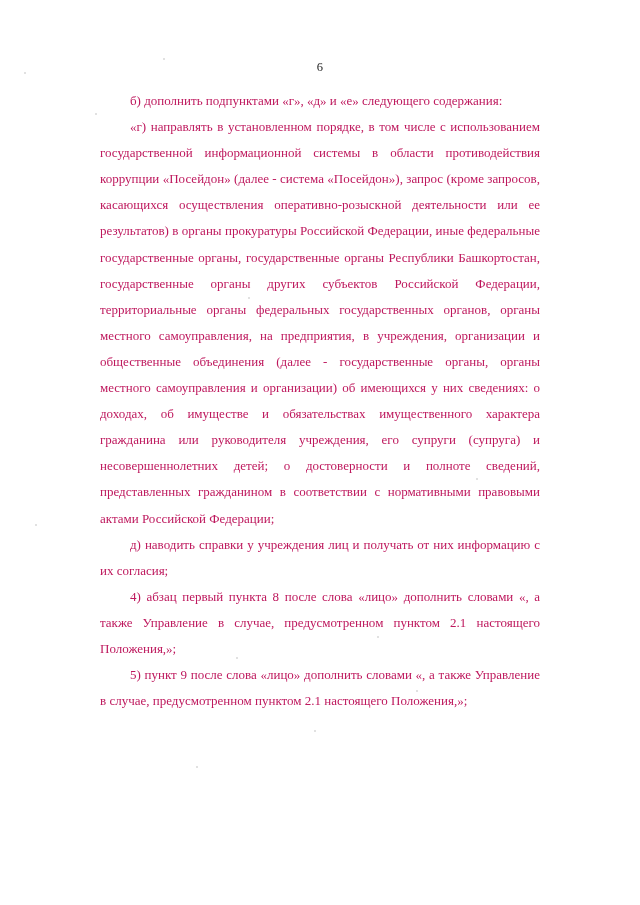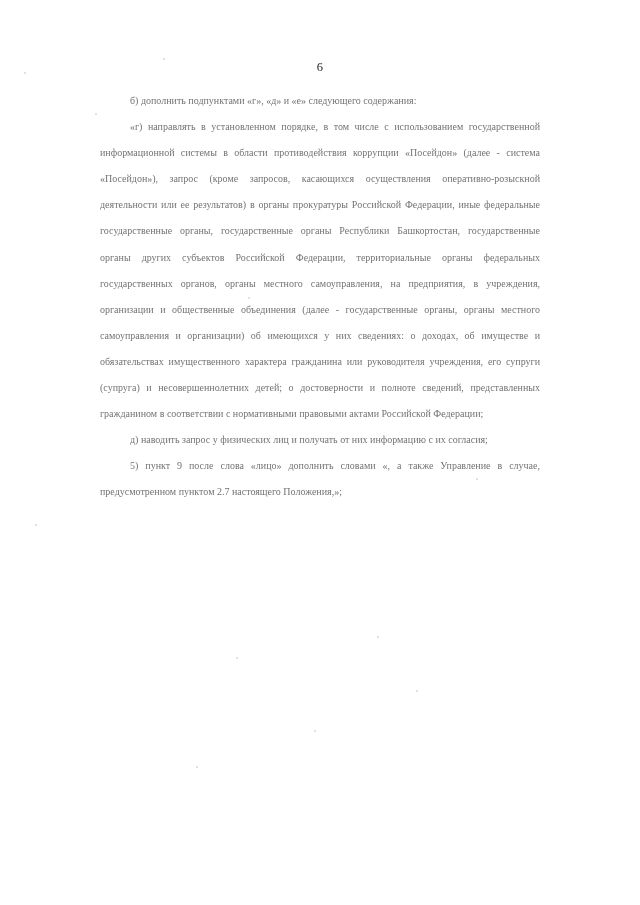--- a/index.html
+++ b/index.html
@@ -34,22 +34,22 @@
     text-align: center;
     font-size: 12.5px;
     color: #1d1d1d;
     letter-spacing: .2px;
   }
   .body-text {
     position: absolute;
     top: 88px;
     left: 100px;
     width: 440px;
-    color: #737373;
-    font-size: 10px;
+    color: #be185d;
+    font-size: 13px;
     line-height: 26.1px;
     text-align: justify;
     text-justify: inter-word;
   }
   .body-text p {
     margin: 0;
     text-align: justify;
     -webkit-hyphens: none;
     hyphens: none;
   }
@@ -74,17 +74,18 @@
   <div class="speck" style="left:236px; top:657px;"></div>
   <div class="speck" style="left:416px; top:690px;"></div>
   <div class="speck" style="left:314px; top:730px;"></div>
   <div class="speck" style="left:196px; top:766px;"></div>
 
   <div class="page-number">6</div>
 
   <div class="body-text">
     <p class="indent">б) дополнить подпунктами «г», «д» и «е» следующего содержания:</p>
     <p class="indent">«г) направлять в установленном порядке, в том числе с использованием государственной информационной системы в области противодействия коррупции «Посейдон» (далее - система «Посейдон»), запрос (кроме запросов, касающихся осуществления оперативно-розыскной деятельности или ее результатов) в органы прокуратуры Российской Федерации, иные федеральные государственные органы, государственные органы Республики Башкортостан, государственные органы других субъектов Российской Федерации, территориальные органы федеральных государственных органов, органы местного самоуправления, на предприятия, в учреждения, организации и общественные объединения (далее - государственные органы, органы местного самоуправления и организации) об имеющихся у них сведениях: о доходах, об имуществе и обязательствах имущественного характера гражданина или руководителя учреждения, его супруги (супруга) и несовершеннолетних детей; о достоверности и полноте сведений, представленных гражданином в соответствии с нормативными правовыми актами Российской Федерации;</p>
-    <p class="indent">д) наводить запрос у физических лиц и получать от них информацию с их согласия;</p>
-    <p class="indent">5) пункт 9 после слова «лицо» дополнить словами «, а также Управление в случае, предусмотренном пунктом 2.7 настоящего Положения,»;</p>
+    <p class="indent">д) наводить справки у учреждения лиц и получать от них информацию с их согласия;</p>
+    <p class="indent">4) абзац первый пункта 8 после слова «лицо» дополнить словами «, а также Управление в случае, предусмотренном пунктом 2.1 настоящего Положения,»;</p>
+    <p class="indent">5) пункт 9 после слова «лицо» дополнить словами «, а также Управление в случае, предусмотренном пунктом 2.1 настоящего Положения,»;</p>
   </div>
 
 </div>
 
 </body></html>

